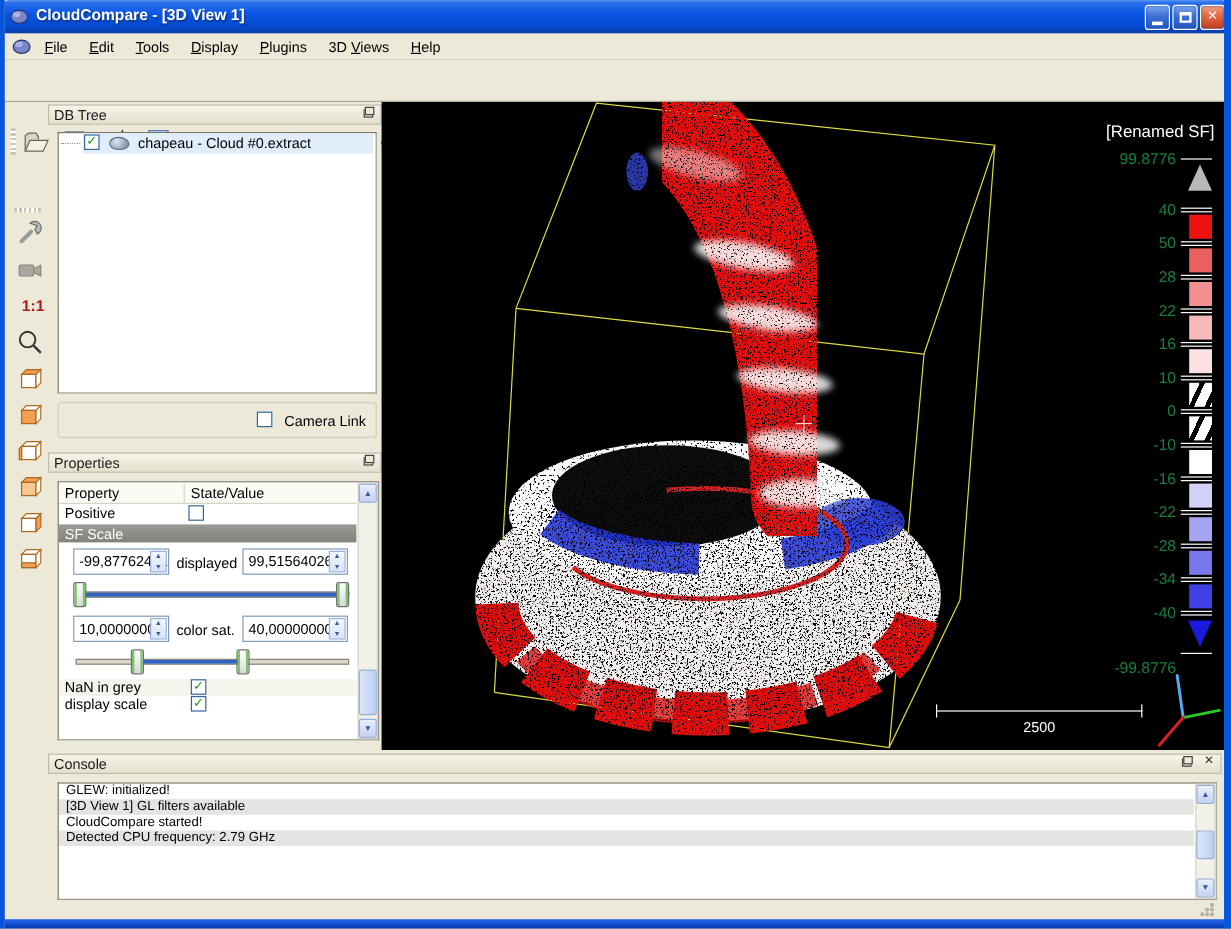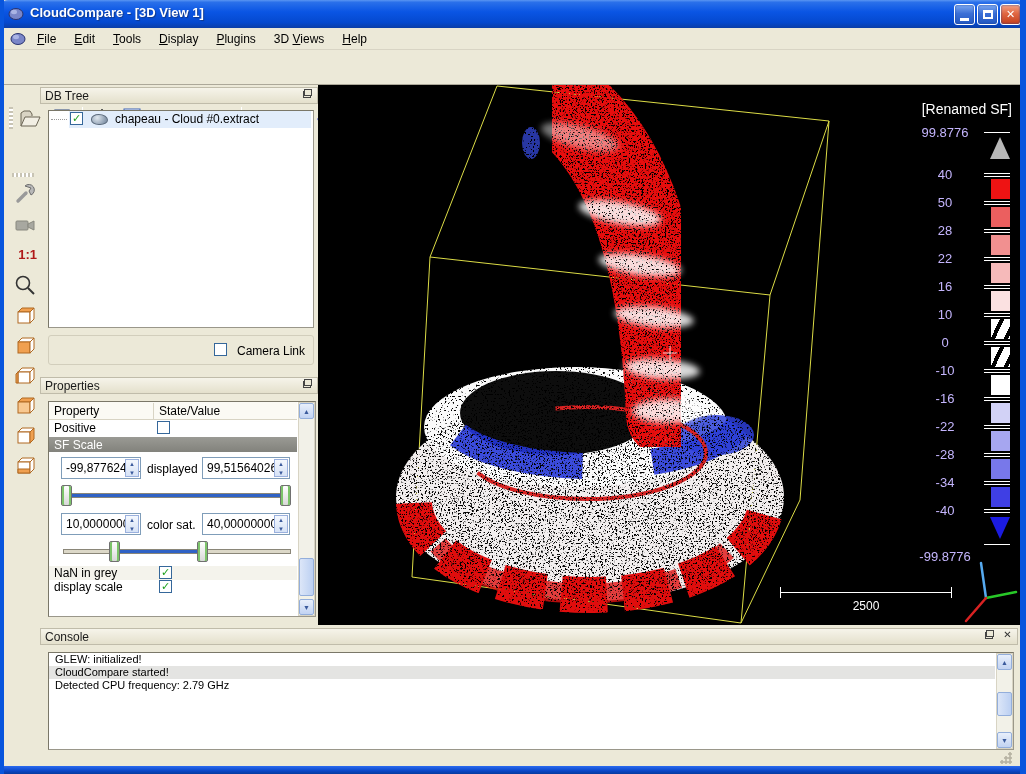--- a/index.html
+++ b/index.html
@@ -72,21 +72,21 @@
     border:1px solid #93aedb;border-radius:2px;color:#3a5a9c;font-size:7px;text-align:center;line-height:15px;}
   .sb .thumb{position:absolute;left:0;width:100%;background:linear-gradient(to right,#dce6f8,#bcd0f2);
     border:1px solid #93aedb;border-radius:2px;}
   
   .console-line{height:13px;font-size:11px;padding:0 6px;white-space:nowrap;color:#000;}
   .console-line:nth-of-type(even){background:#e4e4e2;}
   
   #view3d{left:314px;top:85px;width:702px;height:540px;background:#000;overflow:hidden;}
   #color-scale{position:absolute;top:0;right:2px;width:124px;height:470px;color:#fff;}
   #sf-title{position:absolute;top:16px;right:6px;font-size:14px;color:#fff;}
-  .ramp-label{position:absolute;right:38px;font-size:13px;color:#c4b5fd;width:70px;text-align:center;}
+  .ramp-label{position:absolute;right:38px;font-size:13px;color:#15803d;width:70px;text-align:right;}
   .ramp-tick{position:absolute;right:8px;width:26px;height:1px;background:#fff;}
   .ramp-band{position:absolute;right:8px;width:19px;height:20px;}
   .ramp-band.hatch{background:repeating-linear-gradient(115deg,#fff 0 8px,#000 8px 12px);}
   .ramp-tri{position:absolute;right:8px;width:0;height:0;border-left:10px solid transparent;border-right:10px solid transparent;}
   #scalebar{position:absolute;left:462px;top:505px;width:172px;height:26px;}
   #scalebar .bar{position:absolute;left:0;top:2px;width:172px;height:1px;background:#fff;}
   #scalebar .t1,#scalebar .t2{position:absolute;top:-3px;width:1px;height:11px;background:#fff;}
   #scalebar .t2{right:0;}
   #scalebar .num{position:absolute;top:9px;width:100%;text-align:center;font-size:12px;color:#fff;}
   #grip-corner{right:8px;bottom:10px;width:13px;height:13px;
@@ -669,20 +669,21 @@
   <div class="abs" style="left:36px;top:628px;width:978px;height:130px">
     <div class="dock-title">
       <span>Console</span>
       <span class="dockbtn abs" style="right:22px;top:2px"><span class="float-ic"></span></span>
       <span class="dockbtn abs" style="right:4px;top:1px">✕</span>
     </div>
     <div class="sunken abs" style="left:8px;top:24px;width:966px;height:98px;overflow:hidden">
       <div style="margin-right:18px">
 
       <div class="console-line">GLEW: initialized!</div>
+          <div class="console-line">[3D View 1] GL filters available</div>
           <div class="console-line">CloudCompare started!</div>
           <div class="console-line">Detected CPU frequency: 2.79 GHz</div>
         </div>
       <div class="sb" style="right:0;top:0;width:17px;height:96px">
         <span class="arr" style="top:0">▲</span>
         <span class="thumb" style="top:38px;height:24px"></span>
         <span class="arr" style="bottom:0">▼</span>
       </div>
     </div>
   </div>

